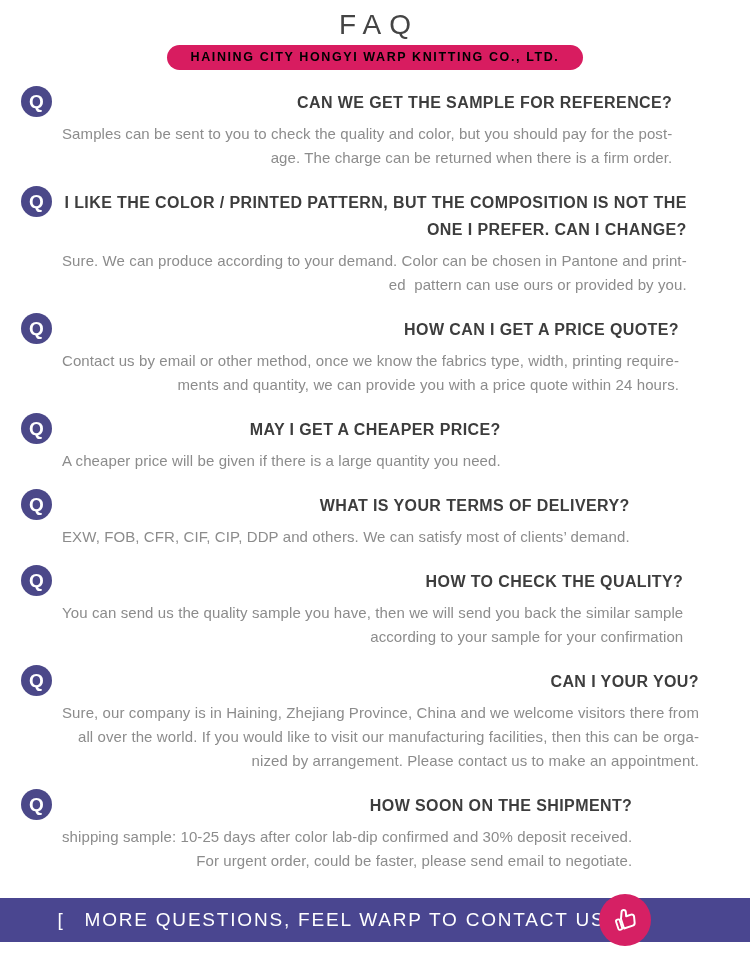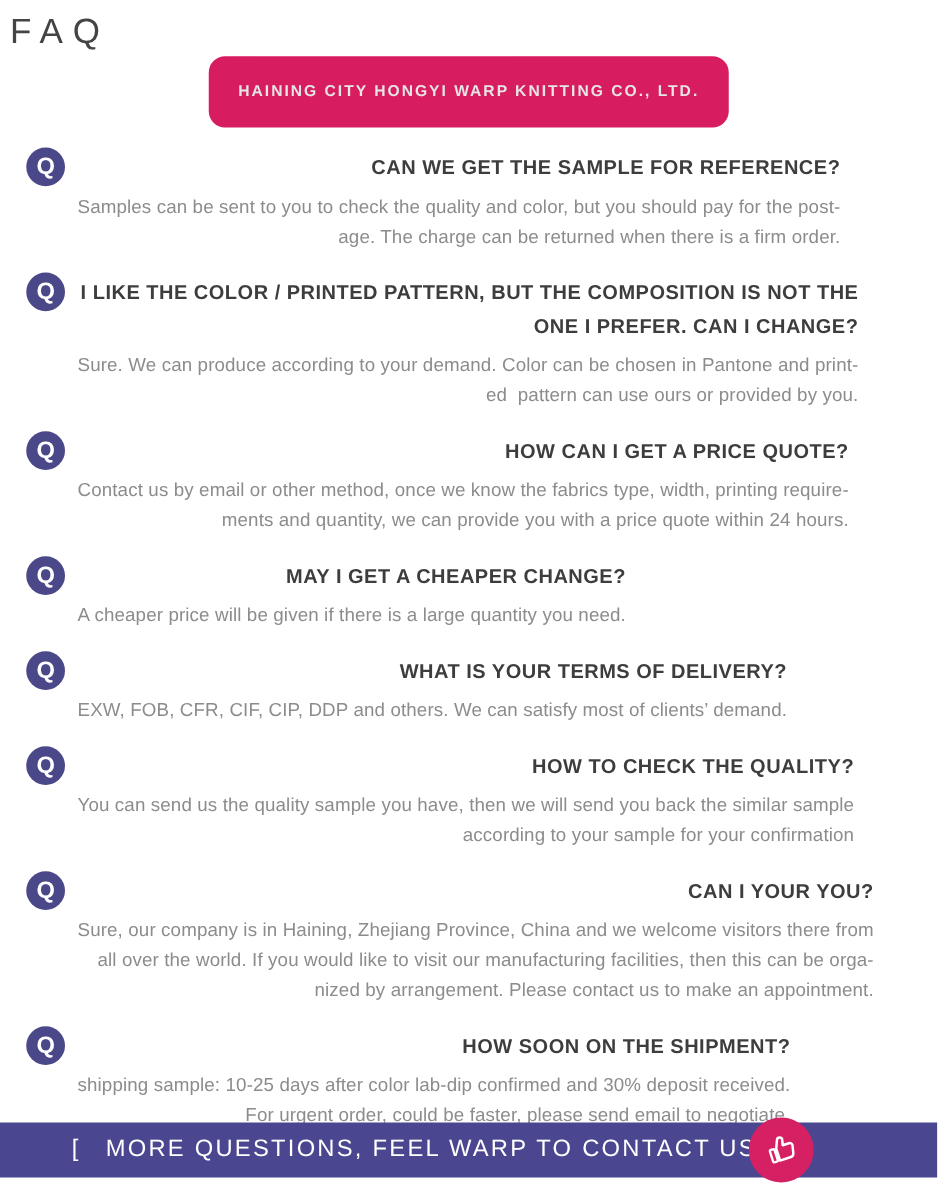--- a/index.html
+++ b/index.html
@@ -15,36 +15,37 @@
   .page{
     position:relative;
     width:750px;height:961px;
     background:#fff;
     overflow:hidden;
     font-family:"Liberation Sans", sans-serif;
   }
   
   .page-title{
     margin-top:8px;
+    text-align:center;
     font-size:28px;
     font-weight:400;
     letter-spacing:8px;
     color:#444;
     line-height:34px;
     text-indent:8px; 
   }
   .company-banner{
     display:table;
     margin:3px auto 0 auto;
     background:var(--banner-pink);
-    color:#e5e5e5;
+    color:#000000;
     border-radius:13px;
     height:25px;
     line-height:25px;
-    padding:16px 24px;
+    padding:0 24px;
     font-size:12.5px;
     font-weight:700;
     letter-spacing:1.6px;
     white-space:nowrap;
   }
   
   .faq-list{
     margin-top:19px;
     padding:0 24px 0 21px;
   }
@@ -179,21 +180,21 @@
           <div class="answer">
             <div class="a-line">Contact us by email or other method, once we know the fabrics type, width, printing require-</div>
             <div class="a-line">ments and quantity, we can provide you with a price quote within 24 hours.</div>
           </div>
         </div>
       </div>
       <div class="qa-item">
         <div class="q-icon">Q</div>
         <div class="qa-content">
           <div class="question">
-            <div class="q-line">MAY I GET A CHEAPER CHANGE?</div>
+            <div class="q-line">MAY I GET A CHEAPER PRICE?</div>
           </div>
           <div class="answer">
             <div class="a-line">A cheaper price will be given if there is a large quantity you need.</div>
           </div>
         </div>
       </div>
       <div class="qa-item">
         <div class="q-icon">Q</div>
         <div class="qa-content">
           <div class="question">

